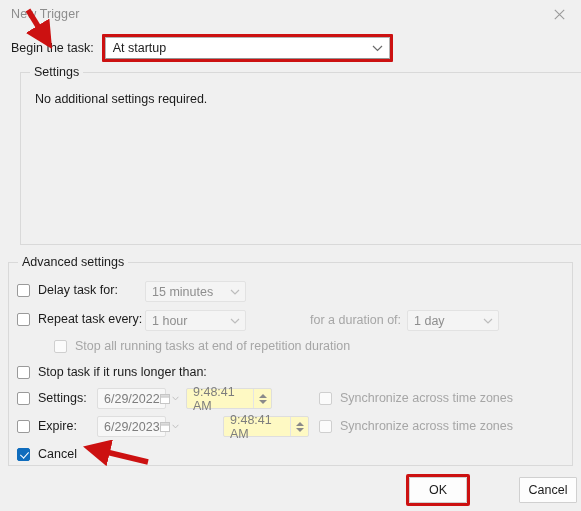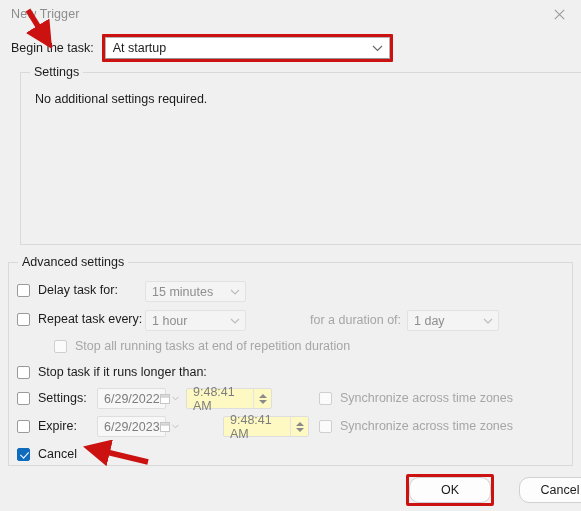--- a/index.html
+++ b/index.html
@@ -259,25 +259,25 @@
     height: 41px;
   }
   .ok-wrap {
     position: absolute;
     left: 406px;
     top: 4px;
     border: 3px solid #cc1111;
     border-radius: 2px;
   }
   .btn {
-    width: 82px;
+    width: 58px;
     height: 26px;
     background: #fdfdfd;
     border: 1px solid #d0d0d0;
-    border-radius: 10px;
+    border-radius: 1px;
     font-size: 12.5px;
     color: #1b1b1b;
     display: flex;
     align-items: center;
     justify-content: center;
     box-sizing: border-box;
   }
   .cancel-wrap {
     position: absolute;
     left: 498px;

